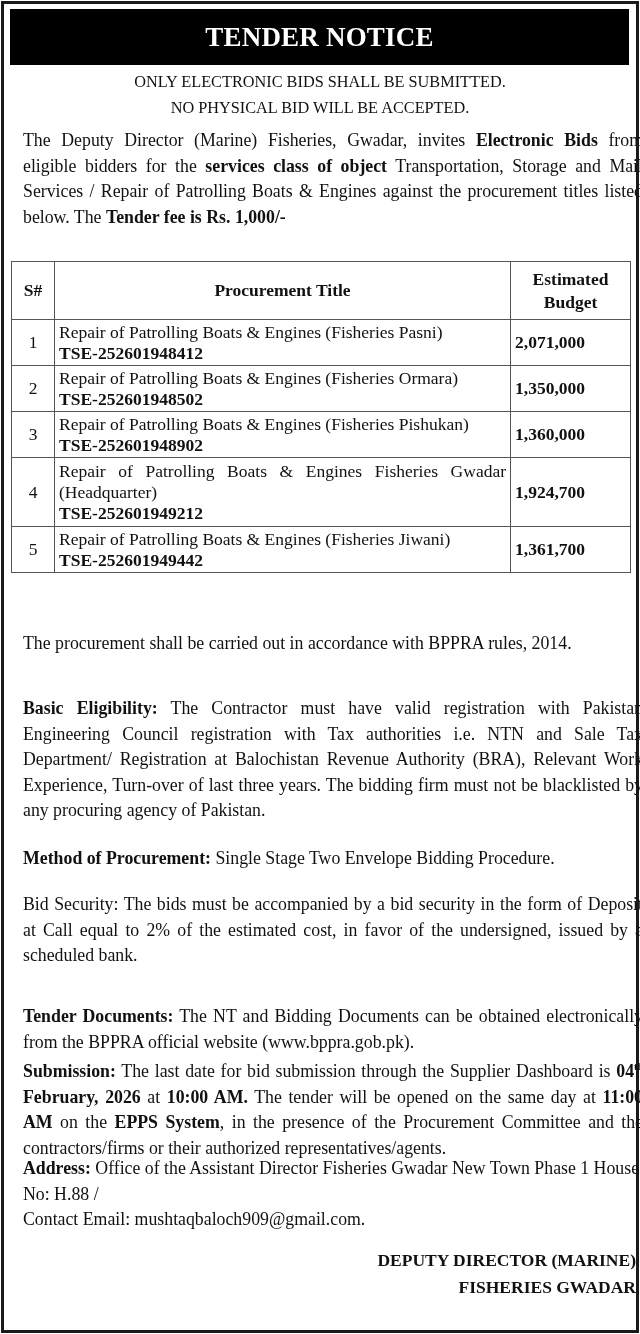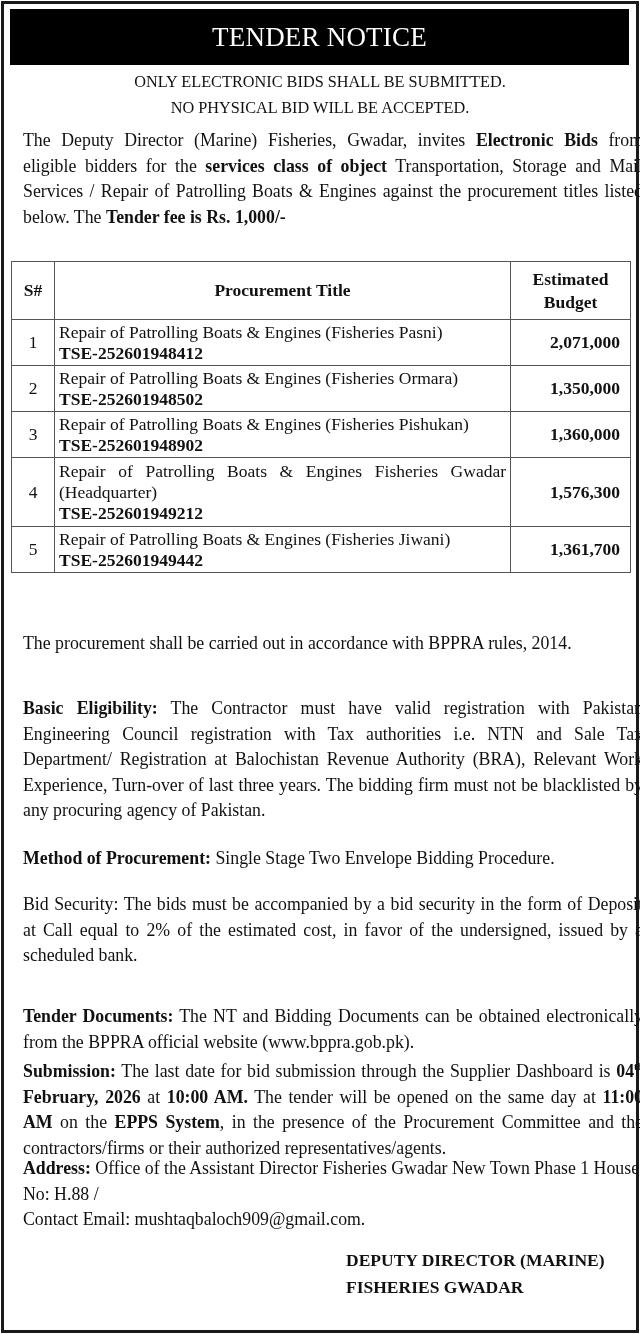--- a/index.html
+++ b/index.html
@@ -11,21 +11,21 @@
   .frame {
     position: absolute; left: 1px; top: 1px;
     width: 632px; height: 1326px;
     border: 3px solid #1a1a1a;
     background: #fff;
   }
   .banner {
     position: absolute; left: 6px; top: 5px; width: 619px; height: 56px;
     background: #000; color: #fff;
     display: flex; align-items: center; justify-content: center;
-    font-weight: normal; font-size: 27px; letter-spacing: 0.2px;
+    font-weight: bold; font-size: 27px; letter-spacing: 0.2px;
   }
   .subhead {
     position: absolute; left: 0; width: 632px; text-align: center;
     font-size: 17.5px; line-height: 26px; transform: scaleX(0.93);
   }
   .para {
     position: absolute; left: 19px; width: 620px;
     font-size: 17.8px; line-height: 25.5px; text-align: justify;
   }
   .para b { font-weight: bold; }
@@ -33,27 +33,27 @@
     position: absolute; left: 7px; top: 257px; width: 620px;
     border-collapse: collapse; font-size: 17.5px;
     border: 1.5px solid #444;
   }
   table.proc th, table.proc td {
     border: 1.2px solid #555; padding: 0 4px; vertical-align: middle;
   }
   table.proc th { font-weight: bold; height: 57px; line-height: 23px; }
   .c-sn { width: 34px; text-align: center; }
   .c-title { width: 447px; text-align: left; line-height: 21px; }
-  .c-budget { text-align: right; font-weight: bold; padding-right: 10px !important; }
+  .c-budget { text-align: left; font-weight: bold; padding-right: 10px !important; }
   th.c-title { text-align: center; }
   th.c-budget { text-align: center; padding-right: 4px !important; }
   .ref { font-weight: bold; display: block; }
   .sig {
     position: absolute; left: 342px; width: 290px;
-    font-weight: bold; font-size: 17.5px; line-height: 27px;
+    font-weight: bold; font-size: 17.5px; line-height: 27px; text-align: right;
   }
   sup { font-size: 10px; line-height: 0; margin-top: 20px; }
 </style>
 </head>
 <body>
 
 <div class="frame">
 
   <div class="banner">
     <span>TENDER NOTICE</span>
@@ -98,21 +98,21 @@
           <span class="ref">TSE-252601948902</span>
         </td>
         <td class="c-budget">1,360,000</td>
       </tr>
       <tr style="height:69px;">
         <td class="c-sn">4</td>
         <td class="c-title" style="text-align:justify;">
           <span>Repair of Patrolling Boats &amp; Engines Fisheries Gwadar (Headquarter)</span>
           <span class="ref">TSE-252601949212</span>
         </td>
-        <td class="c-budget">1,576,300</td>
+        <td class="c-budget">1,924,700</td>
       </tr>
       <tr style="height:46px;">
         <td class="c-sn">5</td>
         <td class="c-title">
           <span>Repair of Patrolling Boats &amp; Engines (Fisheries Jiwani)</span>
           <span class="ref">TSE-252601949442</span>
         </td>
         <td class="c-budget">1,361,700</td>
       </tr>
     </tbody>

